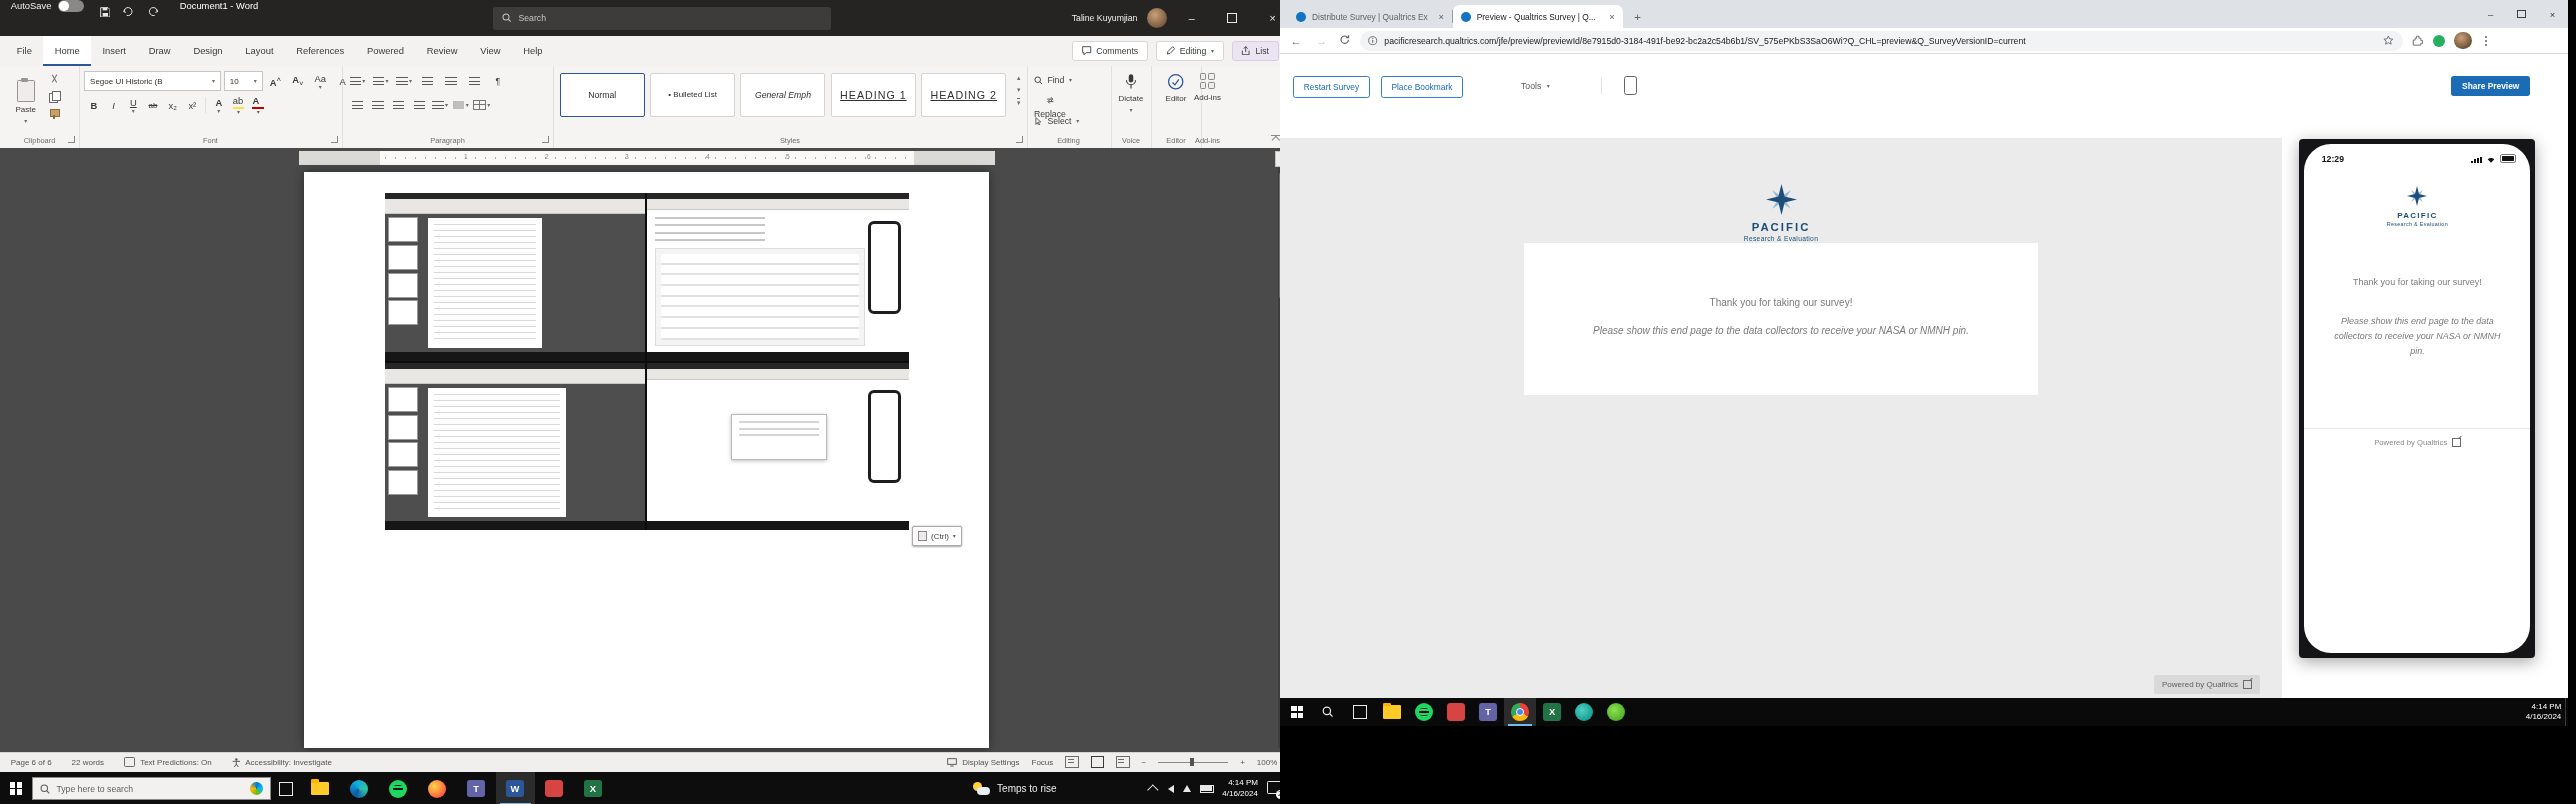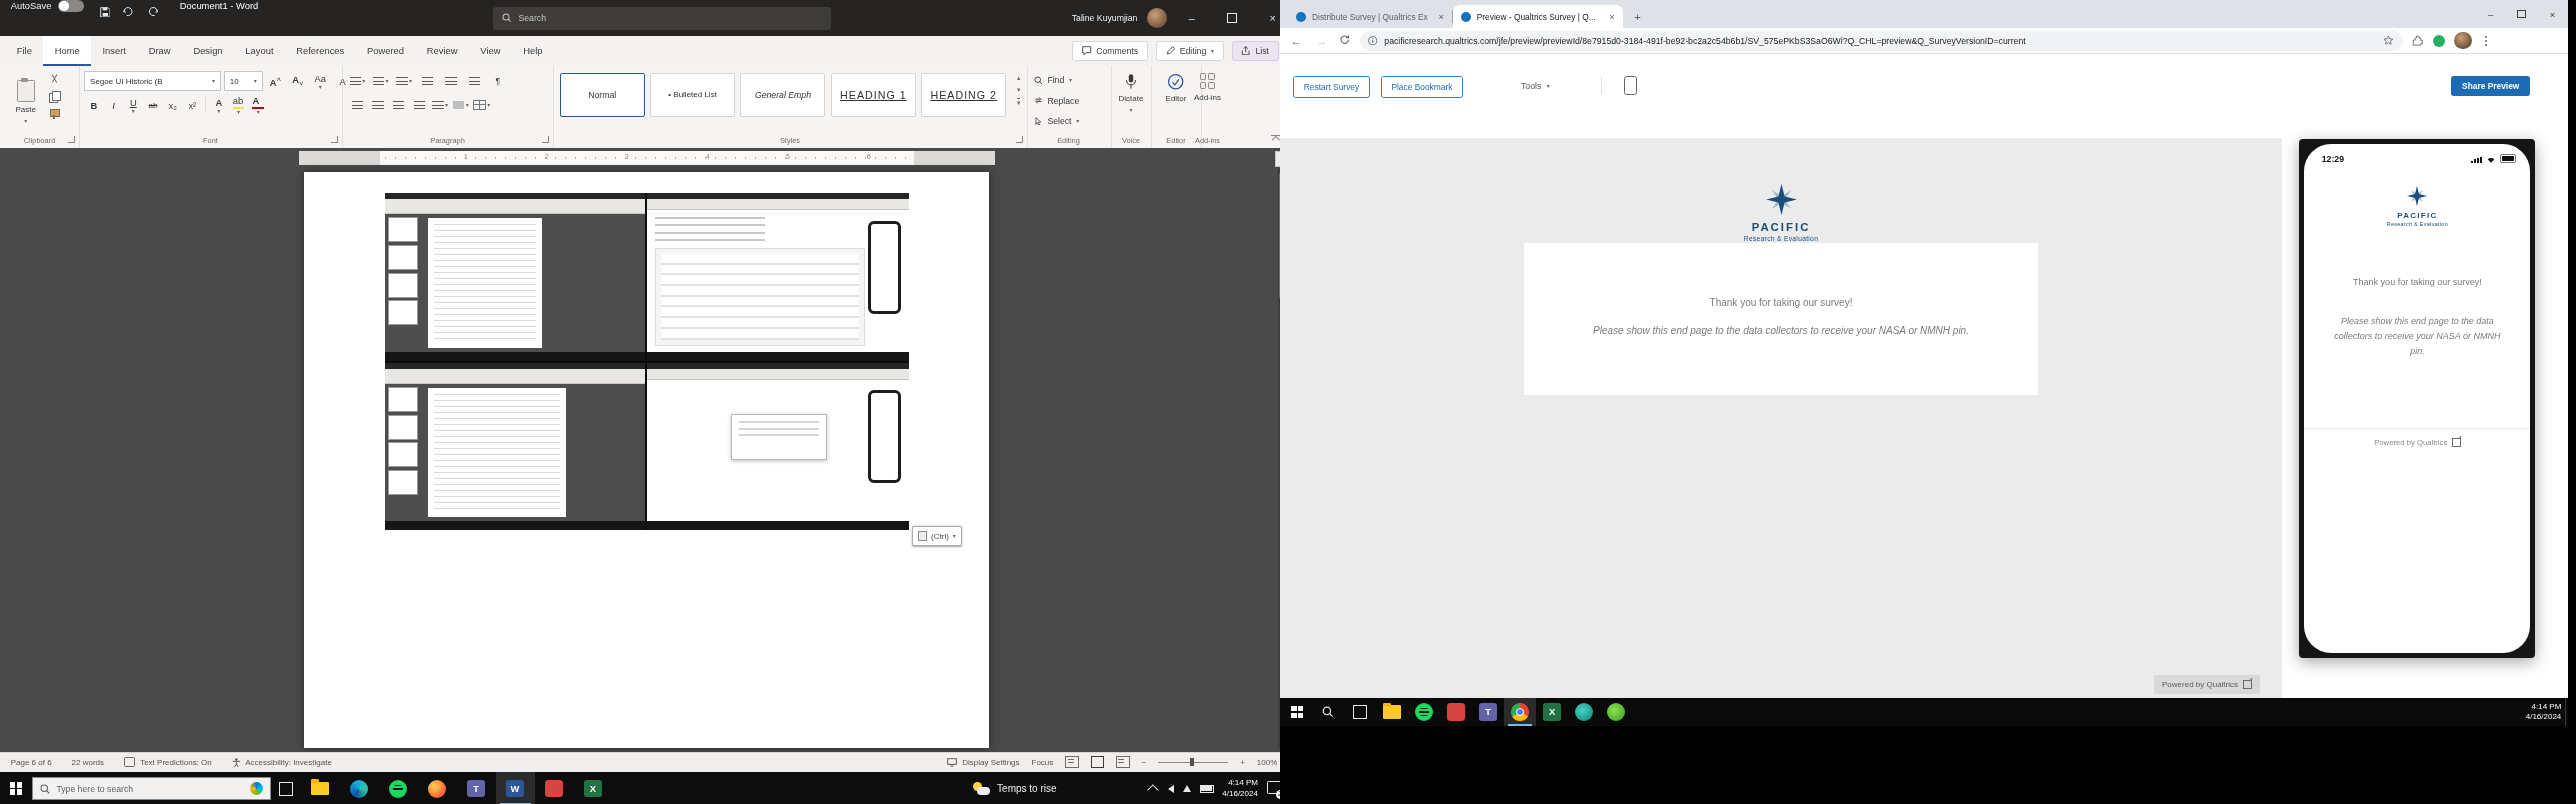--- a/index.html
+++ b/index.html
@@ -456,21 +456,21 @@
 
       <div class="group g-edit">
         <span class="erow" style="top:9.4px;">
           <svg width="8.7" height="8.7" viewBox="0 0 14 14">
               <circle cx="6" cy="6" r="4.5" fill="none" stroke="#3b3a39" stroke-width="1.5"></circle>
               <line x1="9.5" y1="9.5" x2="13" y2="13" stroke="#3b3a39" stroke-width="1.5"></line>
             </svg>
           <span>Find</span>
           <i class="cd">▾</i>
         </span>
-        <span class="erow" style="top:29.5px;">
+        <span class="erow" style="top:29.5px;flex-direction:column;">
           <svg width="8.7" height="8.7" viewBox="0 0 14 14">
               <path d="M2 5h8M8 2l3 3-3 3M12 9H4M6 12 3 9l3-3" fill="none" stroke="#3b3a39" stroke-width="1.4"></path>
             </svg>
           <span>Replace</span>
         </span>
         <span class="erow" style="top:50px;">
           <svg width="8.7" height="8.7" viewBox="0 0 14 14">
               <path d="M3 1l8 7-4 .5L9.5 13 7.5 13.5 5.5 9 3 12z" fill="none" stroke="#3b3a39" stroke-width="1.2"></path>
             </svg>
           <span>Select</span>

